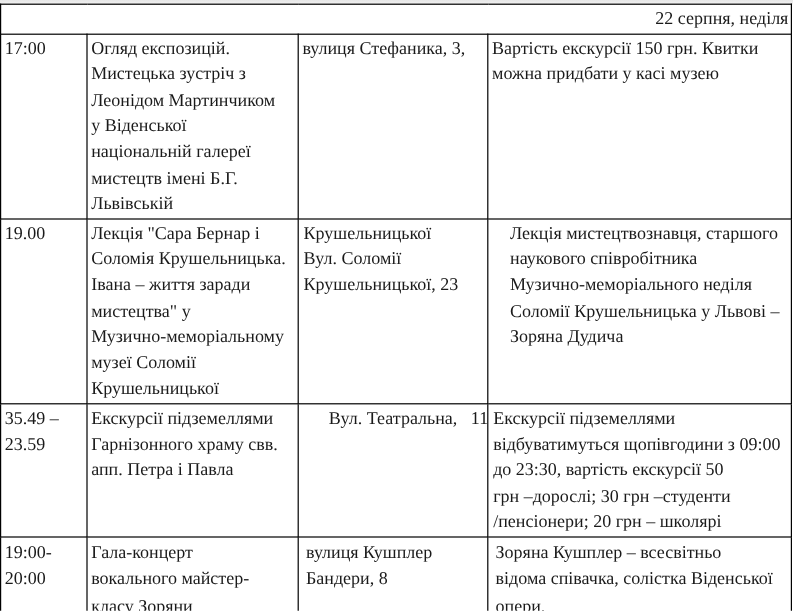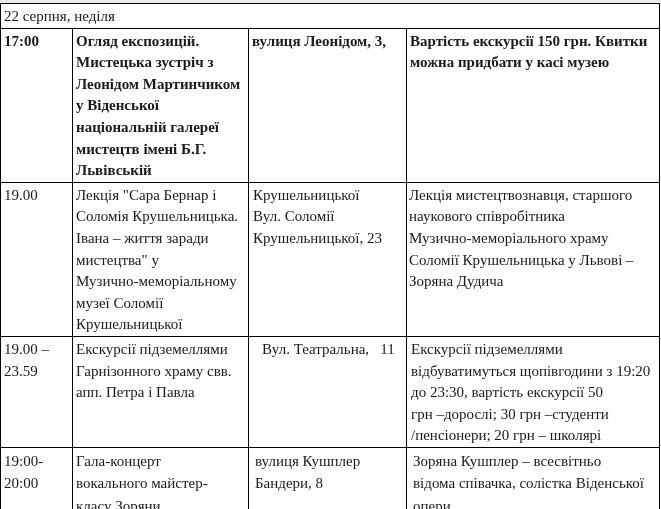--- a/index.html
+++ b/index.html
@@ -36,31 +36,31 @@
     }
     table.schedule td {
       border: 1px solid #000;
       vertical-align: top;
       padding: 2px 2px 0 3px;
       line-height: 21.6px;
       overflow: hidden;
       white-space: nowrap;
     }
     td.date-header {
-      text-align: left;
+      text-align: right;
       height: 20px;
       padding: 0;
       line-height: 22px;
     }
     td.time-cell { padding-left: 12px; }
     td.event-cell { padding-left: 10px; margin-left: 32px; }
     td.addr-cell { padding-left: 8px; }
     td.desc-cell { padding-left: 9px; }
     .line { display: block; white-space: nowrap; }
-    .r1 td { height: 146px; font-weight: bold; }
+    .r1 td { height: 146px; }
     .r2 td { height: 127px; }
     .r3 td { height: 91px; }
     .r4 td { height: 120px; }
     .r4 td .line { line-height: 22.5px; }
   </style>
 </head>
 <body>
 
 <div class="top-shade"></div>
 
@@ -84,21 +84,21 @@
       <td class="event-cell">
         <span class="line"> Огляд експозицій.</span>
         <span class="line">Мистецька зустріч з</span>
         <span class="line"> Леонідом Мартинчиком</span>
         <span class="line">у Віденської</span>
         <span class="line">національній галереї</span>
         <span class="line">мистецтв імені Б.Г.</span>
         <span class="line">Львівській</span>
       </td>
       <td class="addr-cell">
-        <span class="line">вулиця Леонідом, 3,</span>
+        <span class="line">вулиця Стефаника, 3,</span>
       </td>
       <td class="desc-cell">
         <span class="line"> Вартість екскурсії 150 грн. Квитки</span>
         <span class="line">можна придбати у касі музею</span>
       </td>
     </tr>
 
     <tr class="r2">
       <td class="time-cell">
         <span class="line">19.00</span>
@@ -110,45 +110,45 @@
         <span class="line">мистецтва" у</span>
         <span class="line">Музично-меморіальному</span>
         <span class="line">музеї Соломії</span>
         <span class="line">Крушельницької</span>
       </td>
       <td class="addr-cell" style="padding-left:4px">
         <span class="line">Крушельницької</span>
         <span class="line">Вул. Соломії</span>
         <span class="line">Крушельницької, 23</span>
       </td>
-      <td class="desc-cell" style="padding-left:2px">
+      <td class="desc-cell" style="padding-left:18px">
         <span class="line"> Лекція мистецтвознавця, старшого</span>
         <span class="line">наукового співробітника</span>
-        <span class="line">Музично-меморіального храму</span>
+        <span class="line">Музично-меморіального неділя</span>
         <span class="line">Соломії Крушельницька у Львові –</span>
         <span class="line">Зоряна Дудича</span>
       </td>
     </tr>
 
     <tr class="r3">
       <td class="time-cell">
-        <span class="line">19.00 –</span>
+        <span class="line">35.49 –</span>
         <span class="line">23.59</span>
       </td>
       <td class="event-cell">
         <span class="line"> Екскурсії підземеллями</span>
         <span class="line">Гарнізонного храму свв.</span>
         <span class="line">апп. Петра і Павла</span>
       </td>
-      <td class="addr-cell" style="padding-left:13px">
+      <td class="addr-cell" style="padding-left:25px">
         <span class="line" style="white-space:pre">Вул. Театральна,   11</span>
       </td>
       <td class="desc-cell" style="padding-left:4px">
         <span class="line"> Екскурсії підземеллями</span>
-        <span class="line">відбуватимуться щопівгодини з 19:20</span>
+        <span class="line">відбуватимуться щопівгодини з 09:00</span>
         <span class="line">до 23:30, вартість екскурсії 50</span>
         <span class="line"> грн –дорослі; 30 грн –студенти</span>
         <span class="line">/пенсіонери; 20 грн – школярі</span>
       </td>
     </tr>
 
     <tr class="r4">
       <td class="time-cell">
         <span class="line">19:00-</span>
         <span class="line">20:00</span>

